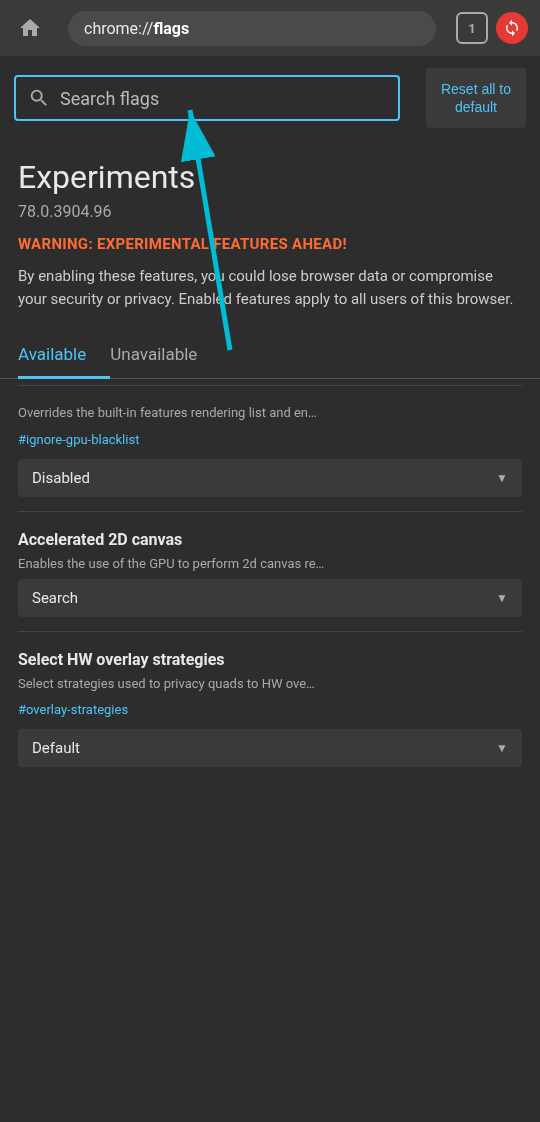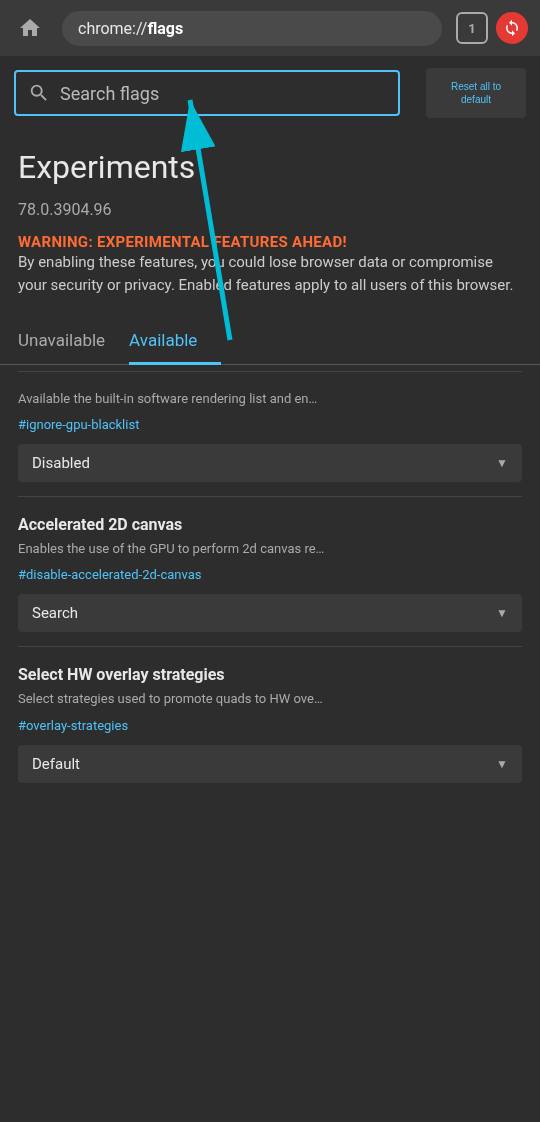--- a/index.html
+++ b/index.html
@@ -13,21 +13,21 @@
       min-height: 1122px;
       overflow-x: hidden;
     }
 
     
     .top-bar {
       background-color: #3a3a3a;
       display: flex;
       align-items: center;
       padding: 10px 12px;
-      gap: 14px;
+      gap: 20px;
       height: 56px;
     }
 
     .home-icon-wrap {
       display: flex;
       align-items: center;
       justify-content: center;
       width: 36px;
       height: 36px;
       flex-shrink: 0;
@@ -119,52 +119,53 @@
     .search-input-text {
       font-size: 18px;
       color: #bbb;
     }
 
     .reset-btn {
       background-color: #3a3a3a;
       border: none;
       border-radius: 4px;
       color: #4fc3f7;
-      font-size: 10px;
+      font-size: 14px;
       font-weight: 500;
       padding: 12px 14px;
       cursor: pointer;
       text-align: center;
       line-height: 1.3;
       min-width: 100px;
     }
 
     
     .main-content {
       padding: 18px 18px 0 18px;
       position: relative;
     }
 
     .page-title {
       font-size: 32px;
       font-weight: 400;
       color: #e8e8e8;
-      margin-bottom: 14px;
+      margin-bottom: 6px;
     }
 
     .version-text {
       font-size: 16px;
       color: #aaa;
       margin-bottom: 14px;
     }
 
     .warning-text {
       font-size: 15px;
       font-weight: bold;
       color: #ff6b35;
+      margin-bottom: 12px;
       letter-spacing: 0.3px;
     }
 
     .description-text {
       font-size: 15px;
       color: #ccc;
       line-height: 1.5;
       margin-bottom: 22px;
     }
 
@@ -301,52 +302,51 @@
     </defs>
     <line x1="130" y1="270" x2="90" y2="30" stroke="#00bcd4" stroke-width="5" marker-end="url(#arrowhead)"></line>
   </svg>
 
   <h1 class="page-title">Experiments</h1>
   <div class="version-text">78.0.3904.96</div>
   <div class="warning-text">WARNING: EXPERIMENTAL FEATURES AHEAD!</div>
   <div class="description-text">By enabling these features, you could lose browser data or compromise your security or privacy. Enabled features apply to all users of this browser.</div>
 
   <div class="tabs-bar">
+    <div class="tab-item active">
+      <span>Available</span>
+    </div>
     <div class="tab-item">
       <span>Unavailable</span>
     </div>
-    <div class="tab-item active">
-      <span>Available</span>
-    </div>
   </div>
 
   <div class="flags-list">
 
     <div class="flag-item">
-      <div class="flag-desc">Available the built-in software rendering list and en…</div>
+      <div class="flag-desc">Overrides the built-in features rendering list and en…</div>
       <a class="flag-link" href="#">#ignore-gpu-blacklist</a>
       <div class="flag-dropdown">
         <span>Disabled</span>
         <span class="dropdown-arrow">▼</span>
       </div>
     </div>
 
     <div class="flag-item">
       <div class="flag-title">Accelerated 2D canvas</div>
       <div class="flag-desc">Enables the use of the GPU to perform 2d canvas re…</div>
-      <a class="flag-link" href="#">#disable-accelerated-2d-canvas</a>
       <div class="flag-dropdown">
         <span>Search</span>
         <span class="dropdown-arrow">▼</span>
       </div>
     </div>
 
     <div class="flag-item">
       <div class="flag-title">Select HW overlay strategies</div>
-      <div class="flag-desc">Select strategies used to promote quads to HW ove…</div>
+      <div class="flag-desc">Select strategies used to privacy quads to HW ove…</div>
       <a class="flag-link" href="#">#overlay-strategies</a>
       <div class="flag-dropdown">
         <span>Default</span>
         <span class="dropdown-arrow">▼</span>
       </div>
     </div>
 
   </div>
 </div>
 

